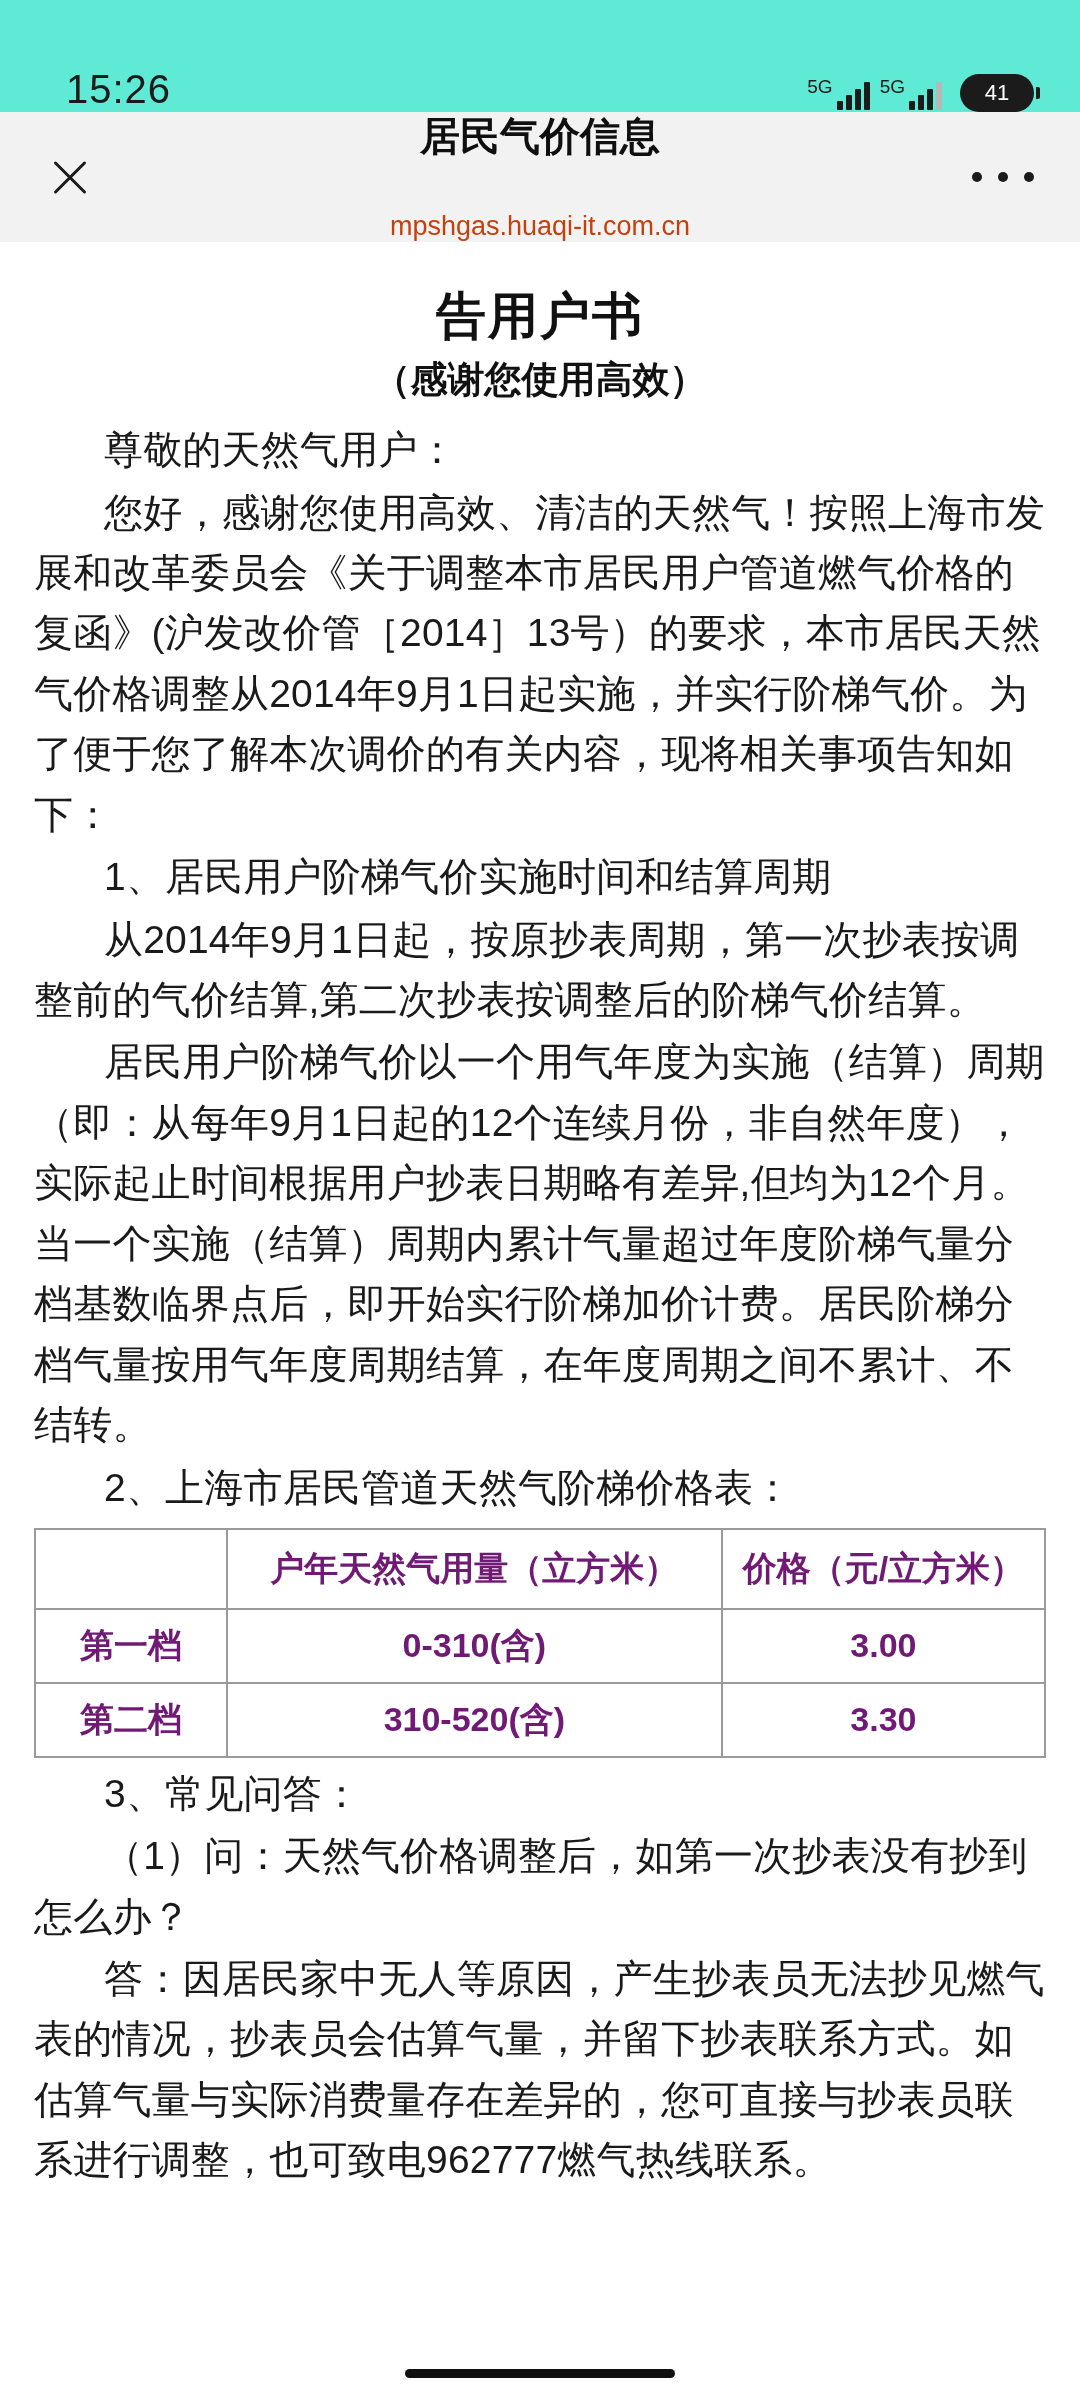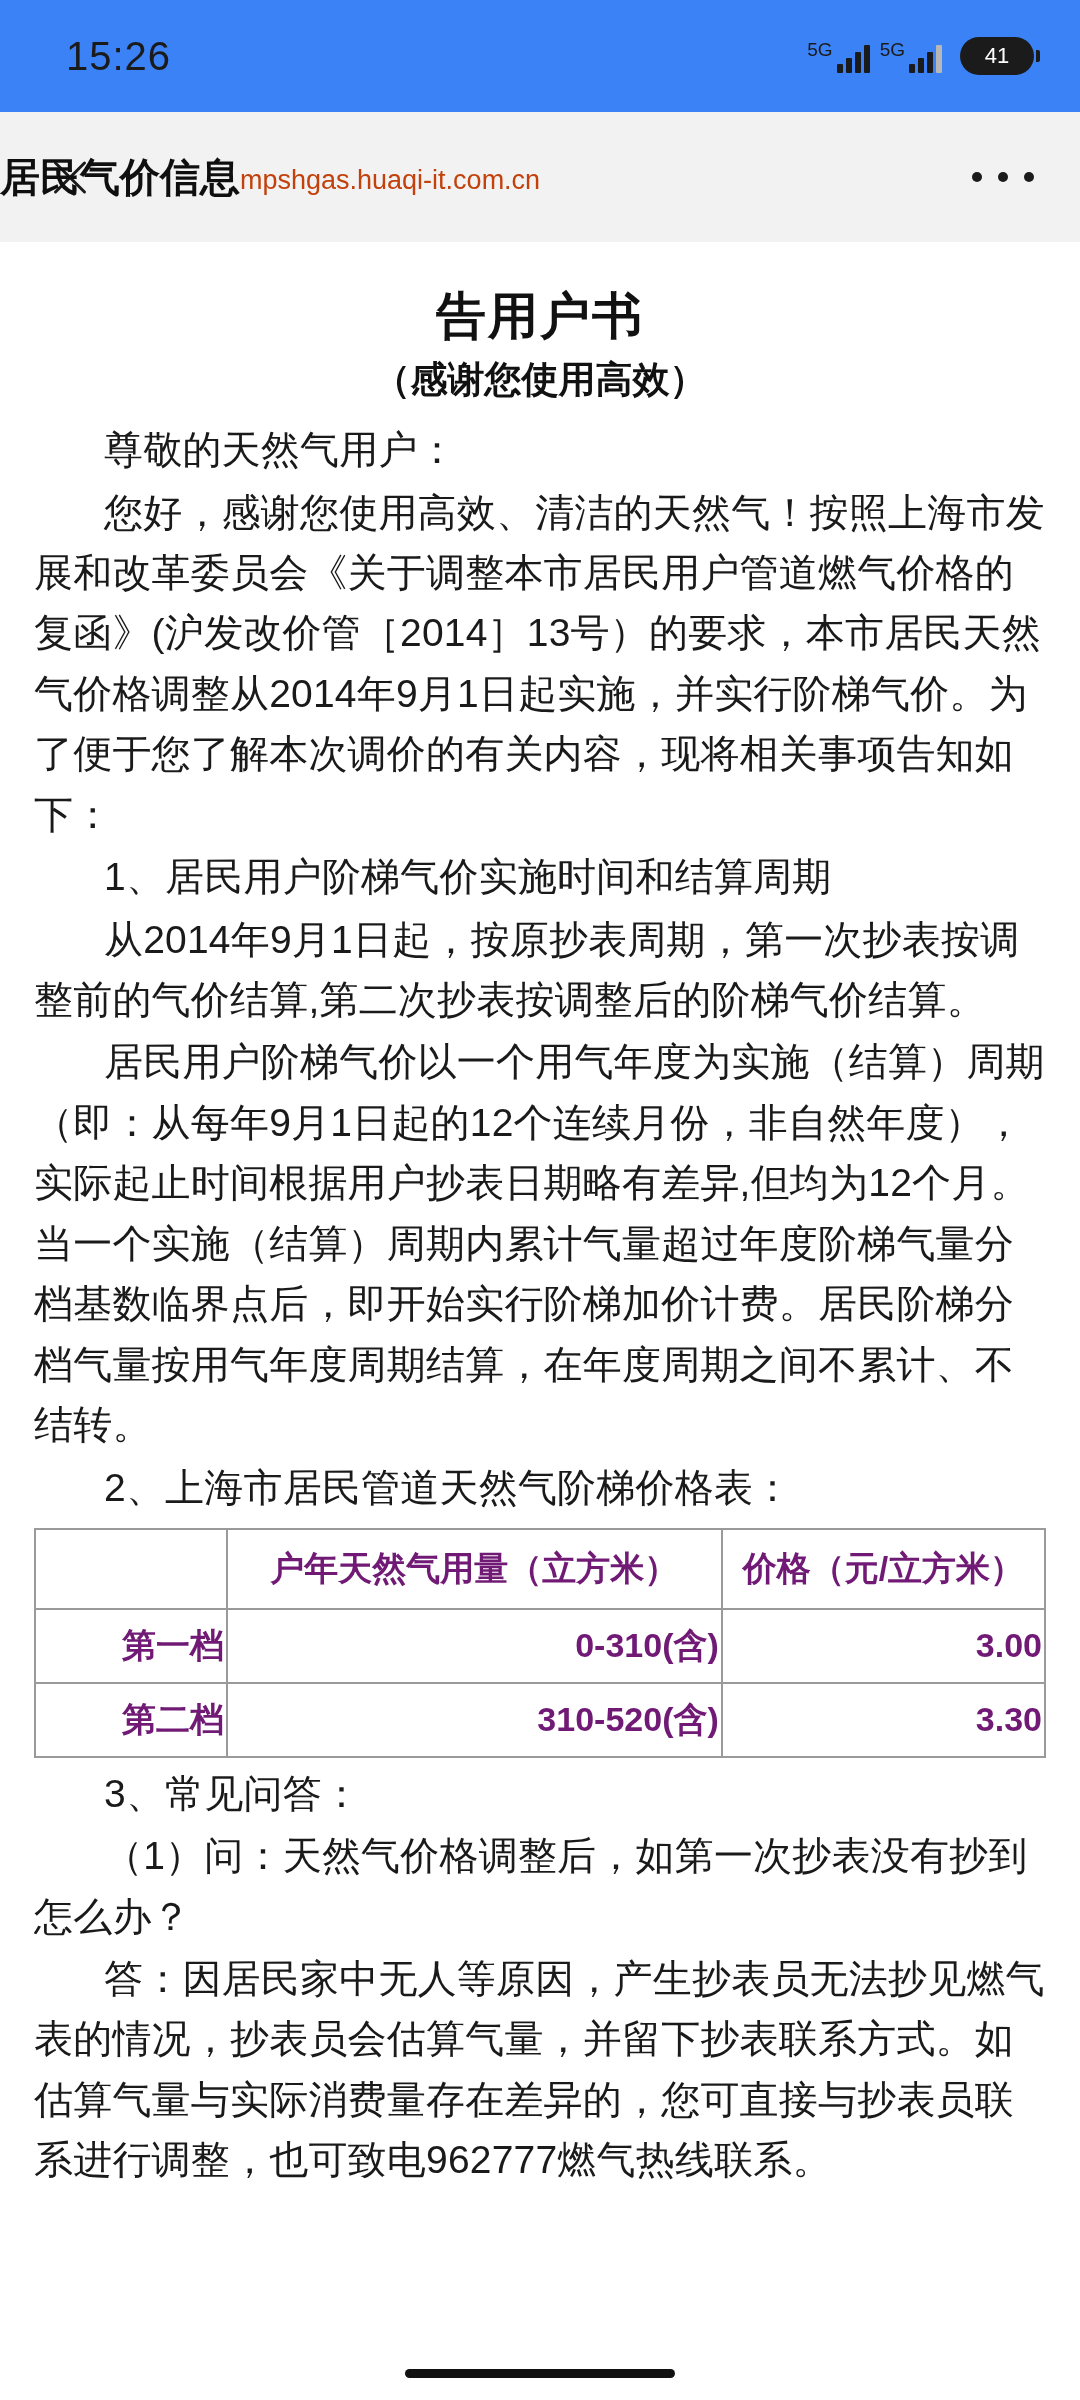--- a/index.html
+++ b/index.html
@@ -13,22 +13,22 @@
   .phone {
     position: relative;
     width: 1080px; height: 2400px;
     background: #ffffff;
     display: flex; flex-direction: column;
   }
 
   
   .statusbar {
     height: 112px;
-    background: #3b82f6;
-    display: flex; align-items: center;
+    background: #5eead4;
+    display: flex; align-items: flex-end;
     padding: 0 46px 0 66px;
     flex: 0 0 auto;
   }
   .status-time {
     font-size: 40px;
     color: #1b1b1b;
     letter-spacing: 1px;
     font-weight: 400;
   }
   .status-right {
@@ -82,22 +82,22 @@
   }
   .close-btn::before, .close-btn::after {
     content: ""; position: absolute;
     width: 44px; height: 3px; background: #1b1b1b; border-radius: 2px;
   }
   .close-btn::before { transform: rotate(45deg); }
   .close-btn::after { transform: rotate(-45deg); }
   .header-center {
     position: absolute;
     left: 0; right: 0; top: 0; bottom: 0;
-    display: flex; flex-direction: row;
-    align-items: center; justify-content: flex-start;
+    display: flex; flex-direction: column;
+    align-items: center; justify-content: space-between;
     pointer-events: none;
   }
   .header-title {
     font-size: 40px; color: #0f0f0f; font-weight: 600;
     line-height: 1.2;
   }
   .header-url {
     font-size: 27px; color: #c2410c; margin-top: 6px;
     line-height: 1.2;
   }
@@ -160,21 +160,21 @@
     font-size: 34px;
     color: #701a75;
     font-weight: 700;
     padding: 10px 6px;
     line-height: 1.35;
   }
   table.price .col-a { width: 19%; }
   table.price .col-b { width: 49%; }
   table.price .col-c { width: 32%; }
   table.price .head td { padding: 16px 12px; }
-  table.price .datarow td { padding: 13px 2px; text-align: right; }
+  table.price .datarow td { padding: 13px 2px; }
 
   
   .home-indicator {
     position: absolute;
     left: 50%; transform: translateX(-50%);
     bottom: 22px;
     width: 270px; height: 9px;
     background: #111; border-radius: 6px;
   }
   .fadeout {

